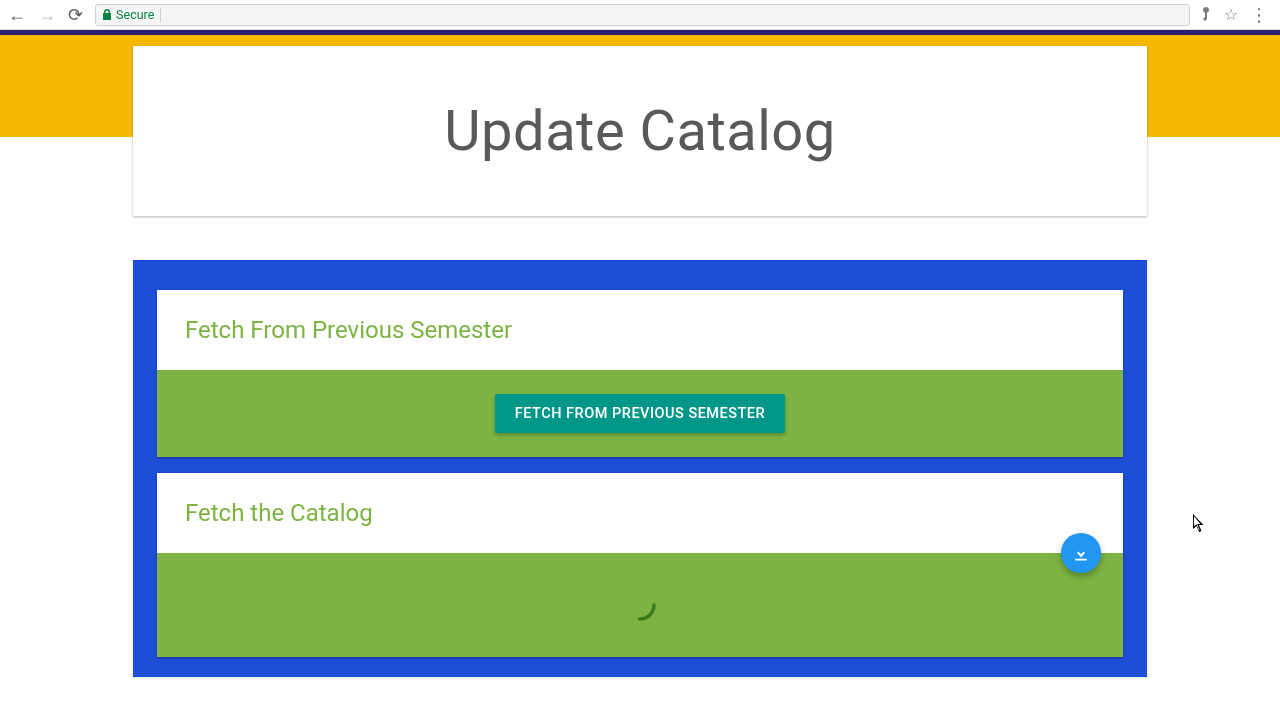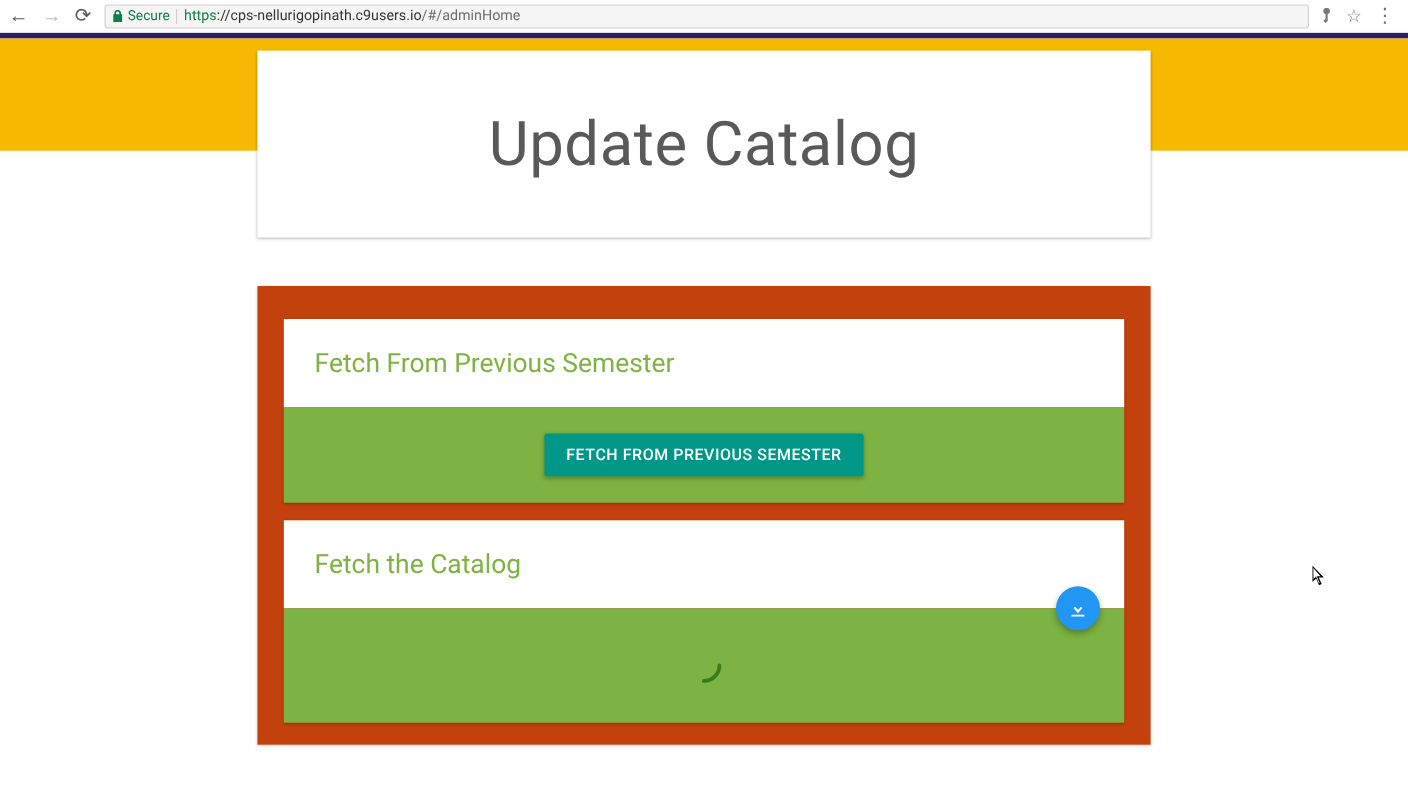--- a/index.html
+++ b/index.html
@@ -83,21 +83,21 @@
   .yellow-band {
     height: 102px;
     background: #f6b800;
     position: relative;
   }
 
   .page-container {
     position: absolute;
     left: 50%;
     transform: translateX(-50%);
-    width: 812px;
+    width: 1014px;
     top: 46px;
   }
 
   .card {
     background: #fff;
     box-shadow: 0 1px 3px rgba(0,0,0,.18), 0 1px 2px rgba(0,0,0,.12);
   }
 
   .title-card {
     height: 170px;
@@ -107,21 +107,21 @@
   }
   .title-card h1 {
     font-size: 56px;
     font-weight: 400;
     color: #595959;
     letter-spacing: .5px;
   }
 
   .panel-yellow {
     margin-top: 44px;
-    background: #c2410c;
+    background: #1d4ed8;
     padding: 30px 24px 4px 24px;
     box-shadow: 0 1px 3px rgba(0,0,0,.14);
   }
 
   .section {
     position: relative;
     margin-bottom: 16px;
     box-shadow: 0 1px 3px rgba(0,0,0,.18), 0 1px 2px rgba(0,0,0,.12);
   }
   .section-head {
@@ -203,23 +203,20 @@
     <span class="reload">⟳</span>
   </div>
   <div class="url-bar">
     <span class="secure-badge">
       <svg viewBox="0 0 10 12">
           <path fill="#0b8043" d="M8 4V3a3 3 0 10-6 0v1H1v7h8V4H8zM3.5 3a1.5 1.5 0 013 0v1h-3V3z"></path>
         </svg>
       <span>Secure</span>
     </span>
     <span class="url-sep"></span>
-    <span class="url-text">
-      <span class="proto">https</span><span class="host">://cps-nellurigopinath.c9users.io</span><span class="path">/#/adminHome</span>
-    </span>
   </div>
   <div class="right-chrome">
     <svg width="12" height="16" viewBox="0 0 12 16">
         <path fill="#7a7a7a" d="M6 0a3 3 0 00-1 5.83V10l-2 2 2 2 2-2V5.83A3 3 0 006 0z"></path>
       </svg>
     <span style="font-size:16px;">☆</span>
     <span class="chrome-menu">⋮</span>
   </div>
 </div>
 

